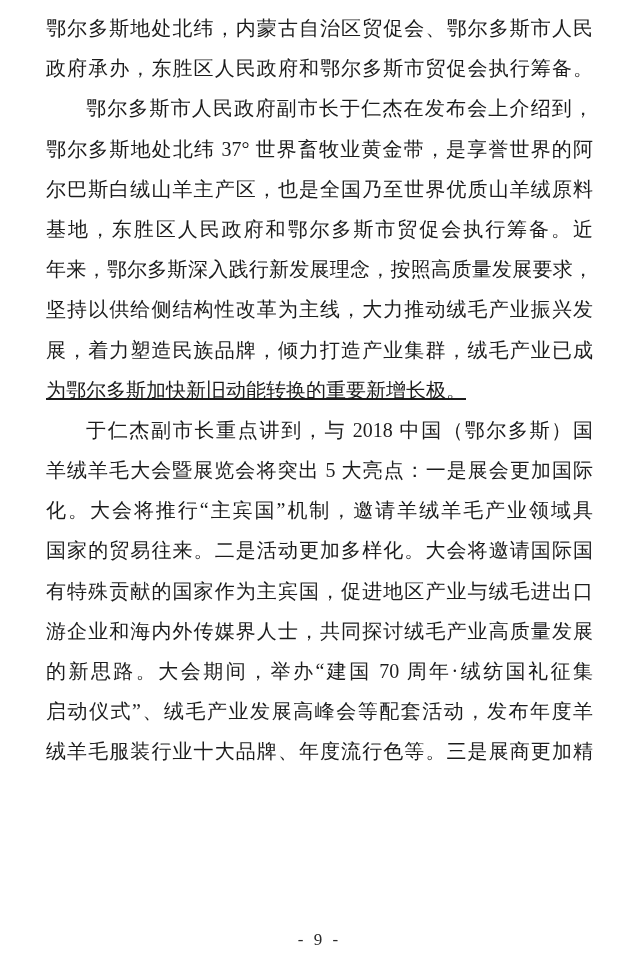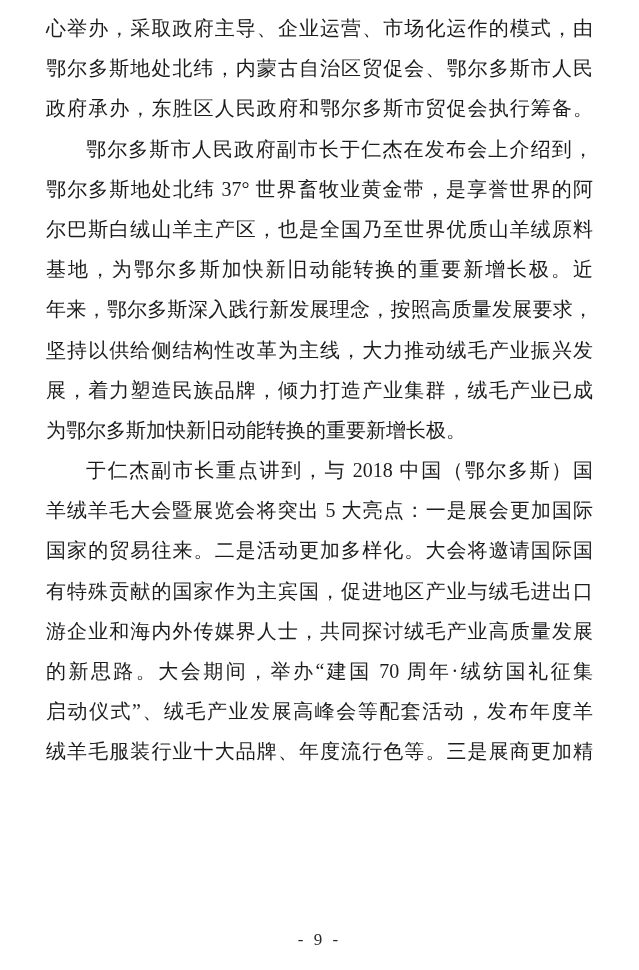--- a/index.html
+++ b/index.html
@@ -27,20 +27,21 @@
     height: 40.2px;
     white-space: nowrap;
     text-align: justify;
     text-align-last: justify;
     text-justify: inter-ideograph;
     letter-spacing: 0;
   }
   
   .line.end {
     text-align-last: left;
+    text-decoration: underline;
   }
   
   .line.indent {
     text-indent: 2em;
     font-family: Liberation Serif, serif;
   }
   .footer {
     position: absolute;
     left: 0;
     width: 100%;
@@ -54,39 +55,39 @@
     font-family: "Liberation Serif", "DejaVu Serif", serif;
   }
 </style>
 </head>
 <body>
 
 <div class="page">
   <div class="text-block">
 
     <div>
-      <div class="line">心举办，采取政府主导、企业运营、市场化运作的模式，由</div>
       <div class="line">鄂尔多斯地处北纬，内蒙古自治区贸促会、鄂尔多斯市人民</div>
       <div class="line">政府承办，东胜区人民政府和鄂尔多斯市贸促会执行筹备。</div>
     </div>
 
     <div>
       <div class="line indent">鄂尔多斯市人民政府副市长于仁杰在发布会上介绍到，</div>
       <div class="line">鄂尔多斯地处北纬 37° 世界畜牧业黄金带，是享誉世界的阿</div>
       <div class="line">尔巴斯白绒山羊主产区，也是全国乃至世界优质山羊绒原料</div>
-      <div class="line">基地，为鄂尔多斯加快新旧动能转换的重要新增长极。近</div>
+      <div class="line">基地，东胜区人民政府和鄂尔多斯市贸促会执行筹备。近</div>
       <div class="line">年来，鄂尔多斯深入践行新发展理念，按照高质量发展要求，</div>
       <div class="line">坚持以供给侧结构性改革为主线，大力推动绒毛产业振兴发</div>
       <div class="line">展，着力塑造民族品牌，倾力打造产业集群，绒毛产业已成</div>
       <div class="line end">为鄂尔多斯加快新旧动能转换的重要新增长极。</div>
     </div>
 
     <div>
       <div class="line indent">于仁杰副市长重点讲到，与 2018 中国（鄂尔多斯）国</div>
       <div class="line">羊绒羊毛大会暨展览会将突出 5 大亮点：一是展会更加国际</div>
+      <div class="line">化。大会将推行“主宾国”机制，邀请羊绒羊毛产业领域具</div>
       <div class="line">国家的贸易往来。二是活动更加多样化。大会将邀请国际国</div>
       <div class="line">有特殊贡献的国家作为主宾国，促进地区产业与绒毛进出口</div>
       <div class="line">游企业和海内外传媒界人士，共同探讨绒毛产业高质量发展</div>
       <div class="line">的新思路。大会期间，举办“建国 70 周年·绒纺国礼征集</div>
       <div class="line">启动仪式”、绒毛产业发展高峰会等配套活动，发布年度羊</div>
       <div class="line">绒羊毛服装行业十大品牌、年度流行色等。三是展商更加精</div>
     </div>
 
   </div>
 

